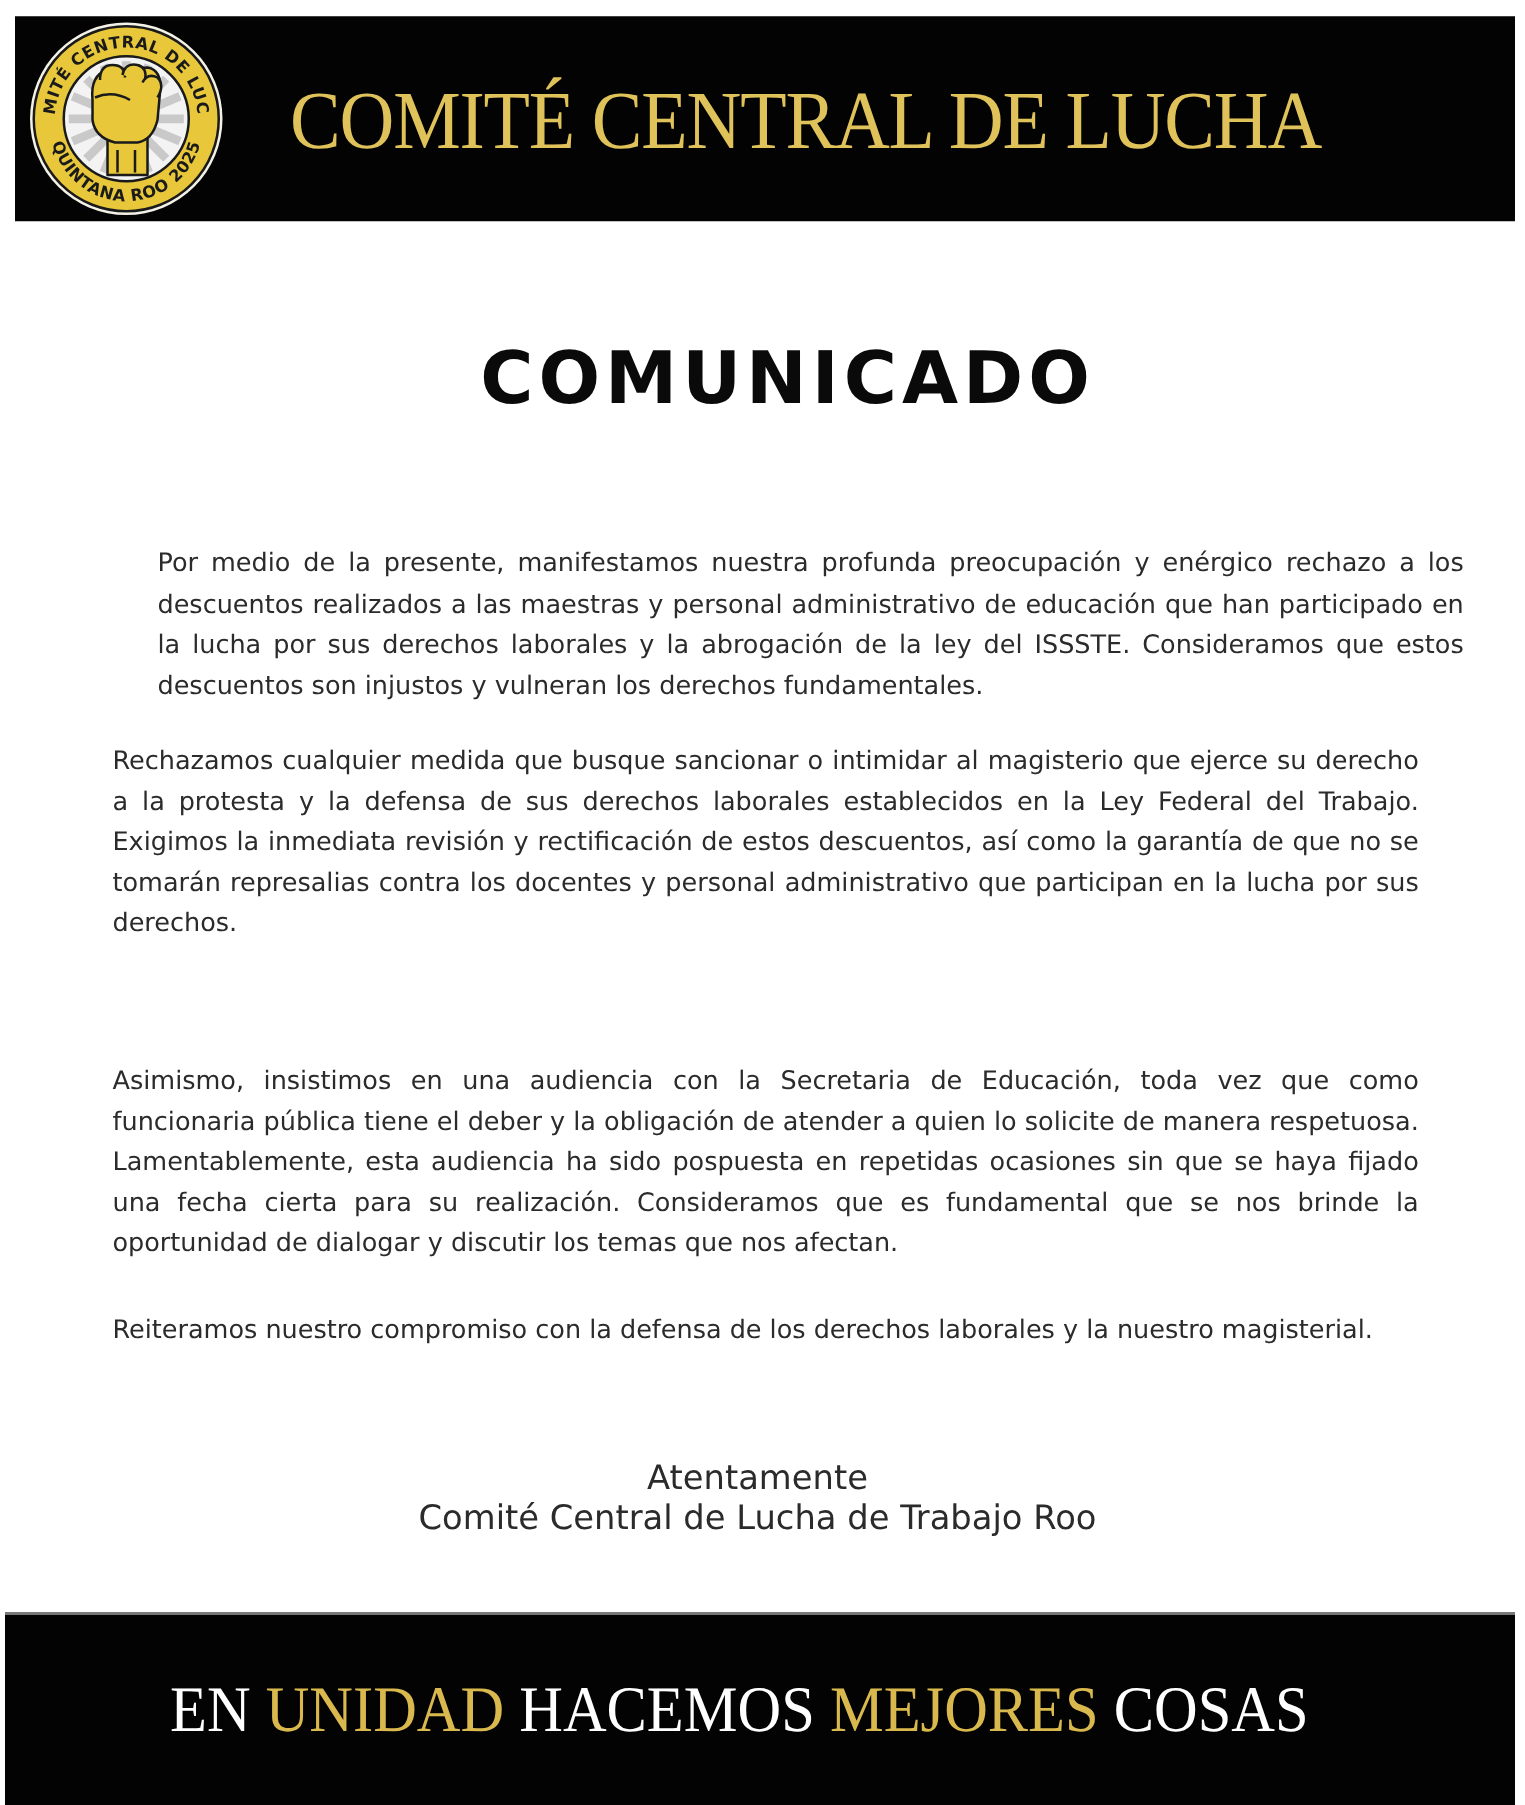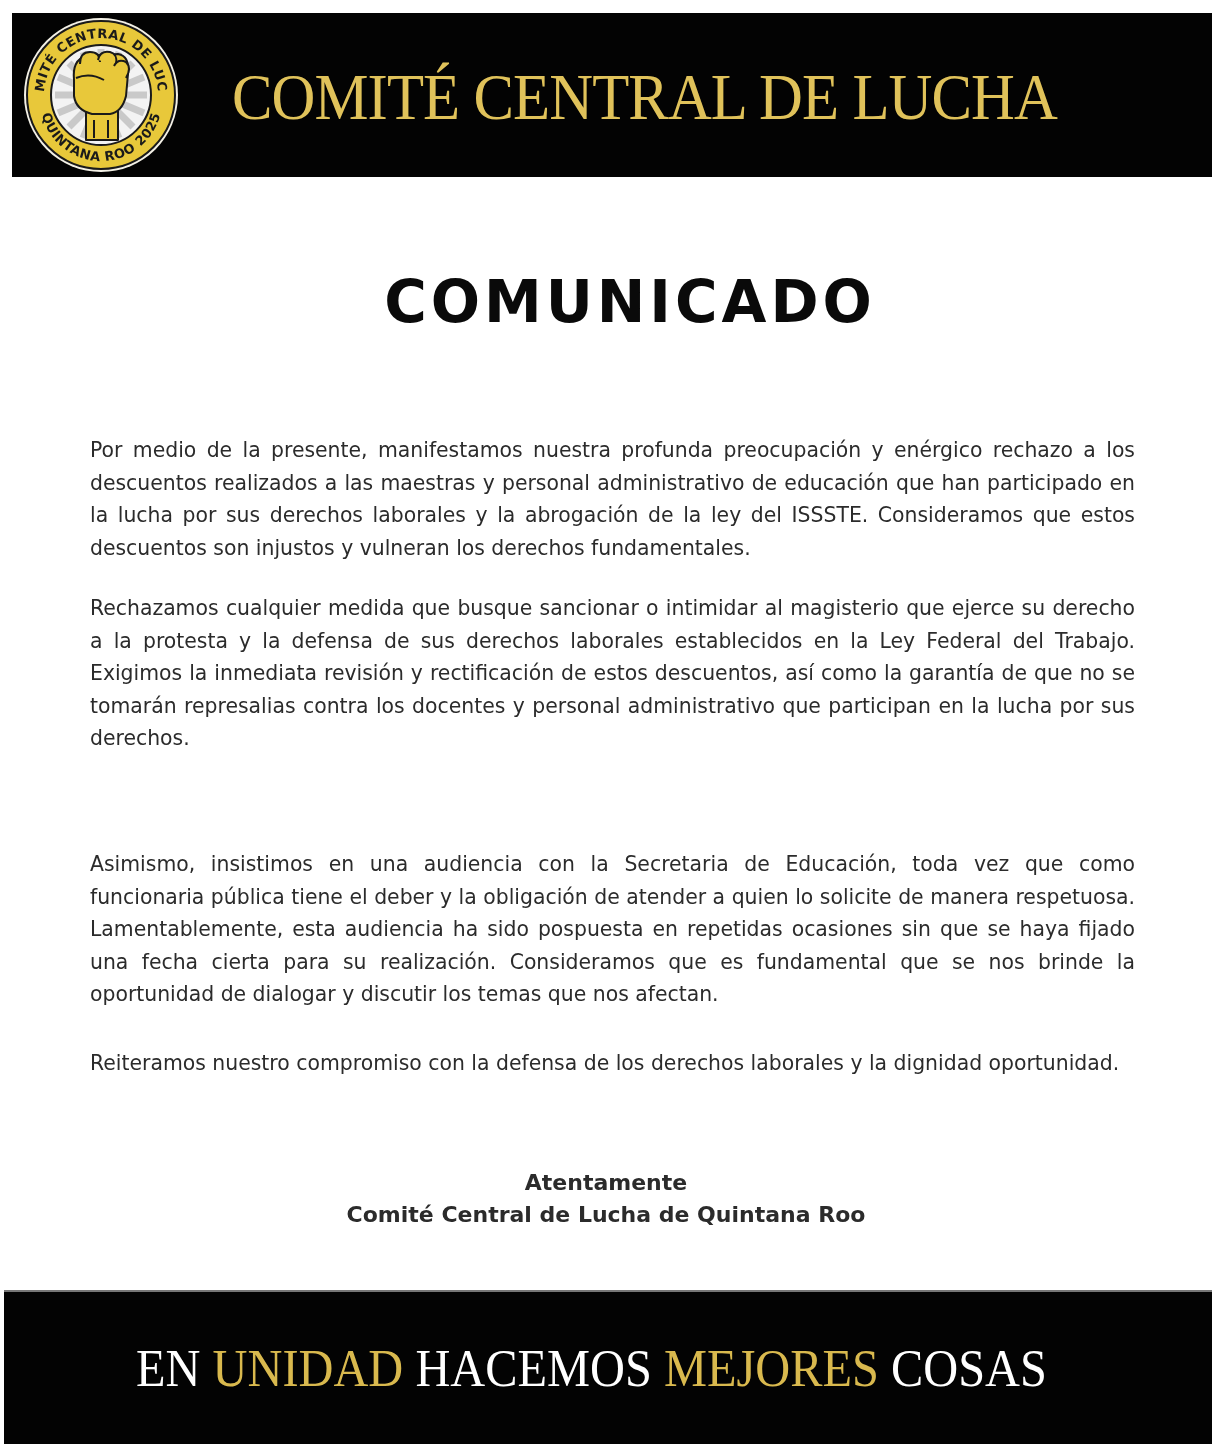--- a/index.html
+++ b/index.html
@@ -13,27 +13,27 @@
                   font-family: "Liberation Serif", serif; font-size: 66px; line-height: 76px;
                   color: #e0c25a; letter-spacing: -1px; white-space: nowrap;
                   transform: scaleX(0.92); transform-origin: left center; }
 
   .doc-title { position: absolute; left: 0; top: 262px; width: 1260px; text-align: center;
                font-family: "DejaVu Sans", sans-serif; font-weight: bold; font-size: 58px;
                line-height: 80px; letter-spacing: 4px; color: #0a0a0a; }
 
   .body-text { position: absolute; left: 90px; width: 1045px; font-size: 20.4px; line-height: 32.6px;
                text-align: justify; color: #2b2b2b; margin: 0; }
-  .p1 { top: 434px; }
+  .p1 { top: 434px; margin-left: 36px; }
   .p2 { top: 592px; }
   .p3 { top: 848px; }
   .p4 { top: 1047px; text-align: left; }
 
-  .signoff { position: absolute; left: 0; width: 1212px; text-align: center; font-size: 22px;
-             line-height: 32px; color: #2b2b2b; font-weight: bold; }
+  .signoff { position: absolute; left: 0; width: 1212px; text-align: center; font-size: 27px;
+             line-height: 32px; color: #2b2b2b; }
   .signoff-1 { top: 1167px; }
   .signoff-2 { top: 1199px; }
 
   .footer-band { position: absolute; left: 4px; top: 1290px; width: 1208px; height: 154px;
                  background: #030303; border-top: 2px solid #777; }
   .slogan { position: absolute; left: 132px; top: 45px; white-space: nowrap;
             font-family: "Liberation Serif", serif; font-size: 52px; line-height: 64px;
             color: #ffffff; transform: scaleX(0.93); transform-origin: left center; }
   .slogan .gold { color: #d9b94e; }
 </style>
@@ -77,22 +77,22 @@
     </g>
   </svg>
   <div class="header-title">COMITÉ CENTRAL DE LUCHA</div>
 </div>
 
 <div class="doc-title">COMUNICADO</div>
 
 <p class="body-text p1">Por medio de la presente, manifestamos nuestra profunda preocupación y enérgico rechazo a los descuentos realizados a las maestras y personal administrativo de educación que han participado en la lucha por sus derechos laborales y la abrogación de la ley del ISSSTE. Consideramos que estos descuentos son injustos y vulneran los derechos fundamentales.</p>
 <p class="body-text p2">Rechazamos cualquier medida que busque sancionar o intimidar al magisterio que ejerce su derecho a la protesta y la defensa de sus derechos laborales establecidos en la Ley Federal del Trabajo. Exigimos la inmediata revisión y rectificación de estos descuentos, así como la garantía de que no se tomarán represalias contra los docentes y personal administrativo que participan en la lucha por sus derechos.</p>
 <p class="body-text p3">Asimismo, insistimos en una audiencia con la Secretaria de Educación, toda vez que como funcionaria pública tiene el deber y la obligación de atender a quien lo solicite de manera respetuosa. Lamentablemente, esta audiencia ha sido pospuesta en repetidas ocasiones sin que se haya fijado una fecha cierta para su realización. Consideramos que es fundamental que se nos brinde la oportunidad de dialogar y discutir los temas que nos afectan.</p>
-<p class="body-text p4">Reiteramos nuestro compromiso con la defensa de los derechos laborales y la dignidad oportunidad.</p>
+<p class="body-text p4">Reiteramos nuestro compromiso con la defensa de los derechos laborales y la nuestro magisterial.</p>
 
 <div class="signoff signoff-1">Atentamente</div>
-<div class="signoff signoff-2">Comité Central de Lucha de Quintana Roo</div>
+<div class="signoff signoff-2">Comité Central de Lucha de Trabajo Roo</div>
 
 <div class="footer-band">
   <div class="slogan">
     <span>EN </span><span class="gold">UNIDAD</span><span> HACEMOS </span><span class="gold">MEJORES</span><span> COSAS</span>
   </div>
 </div>
 
 </body></html>

